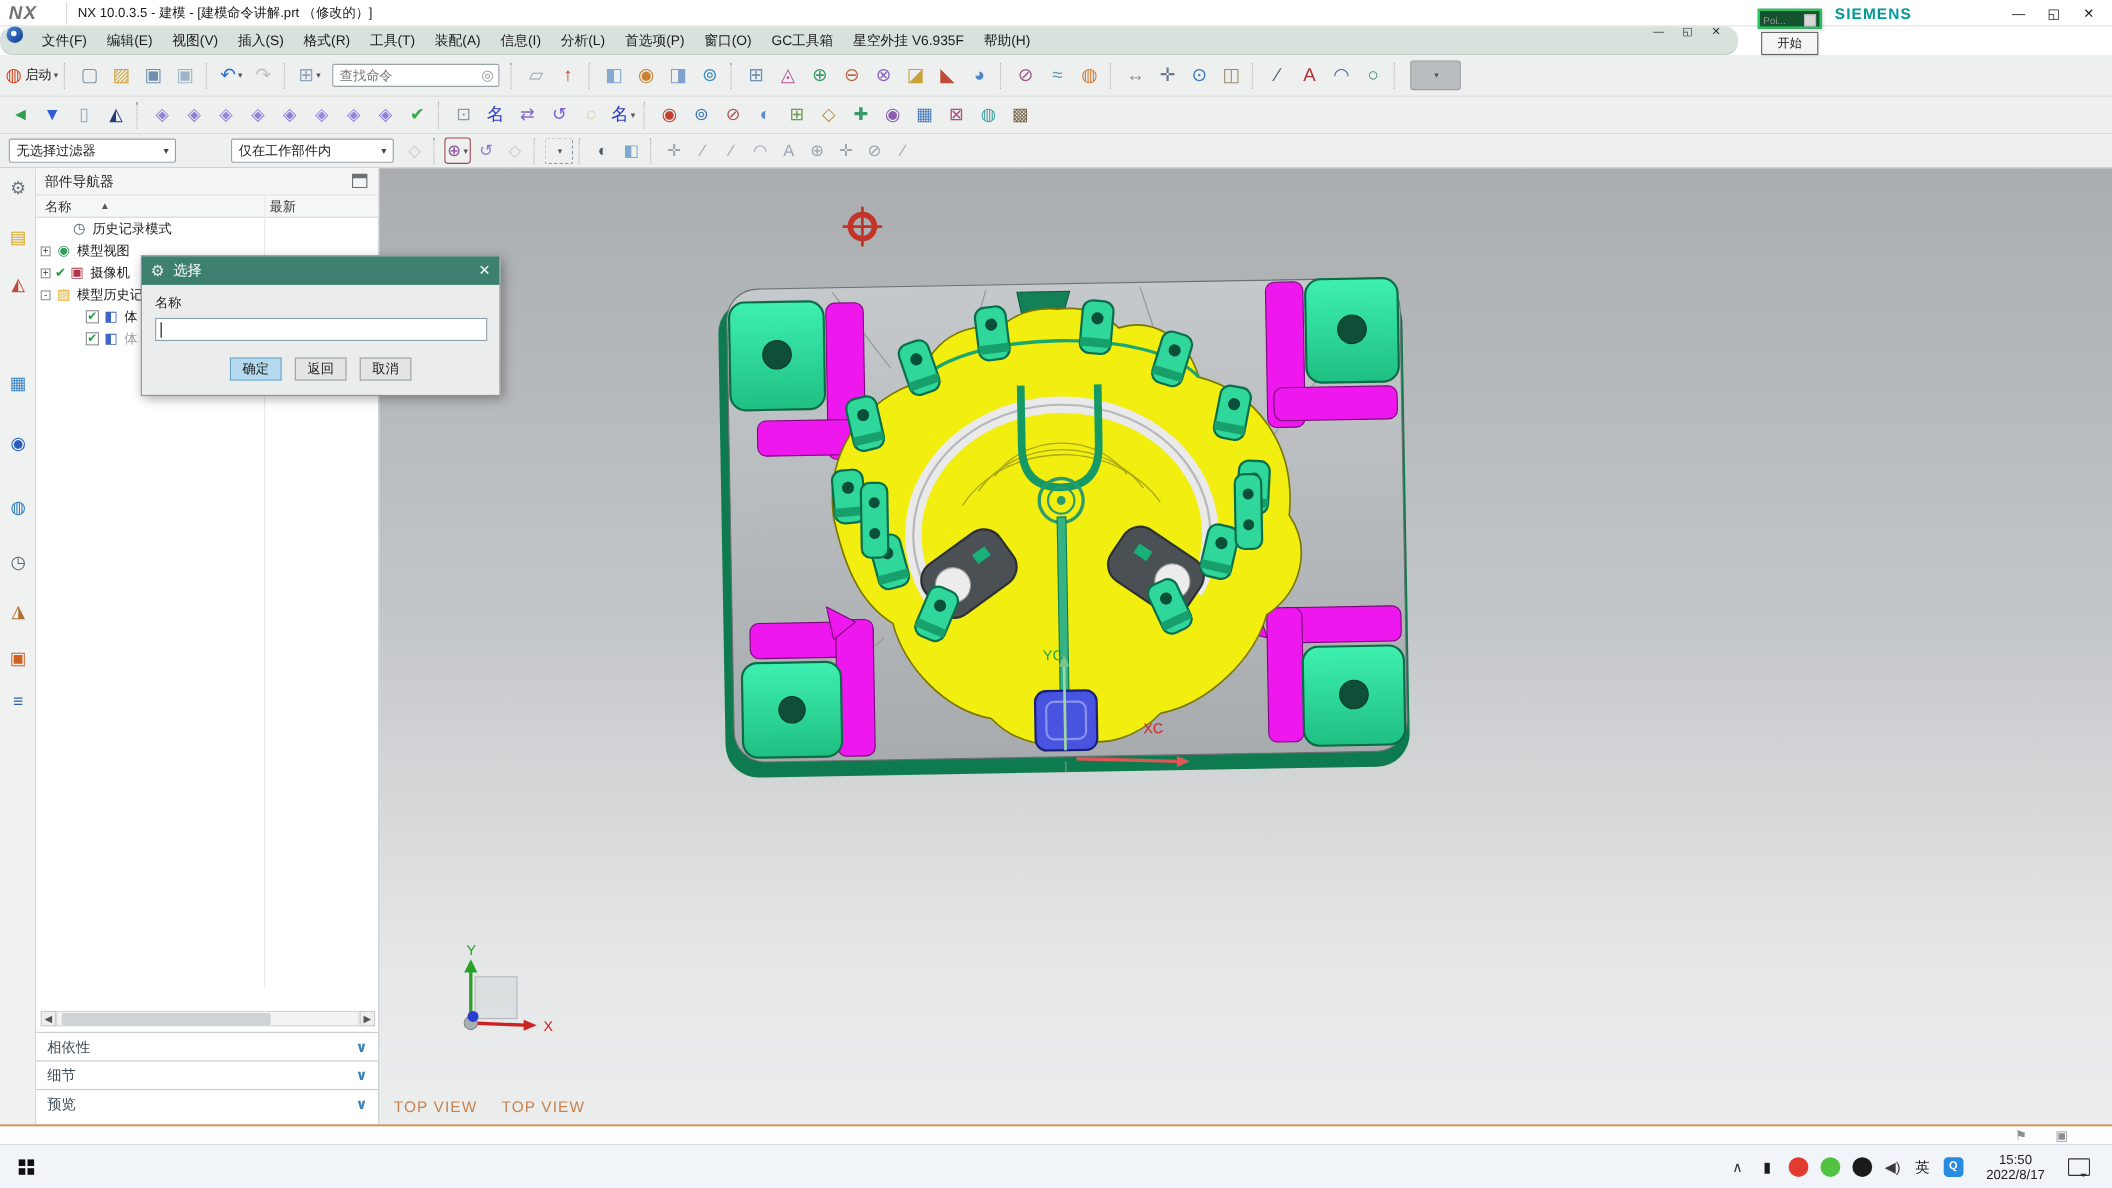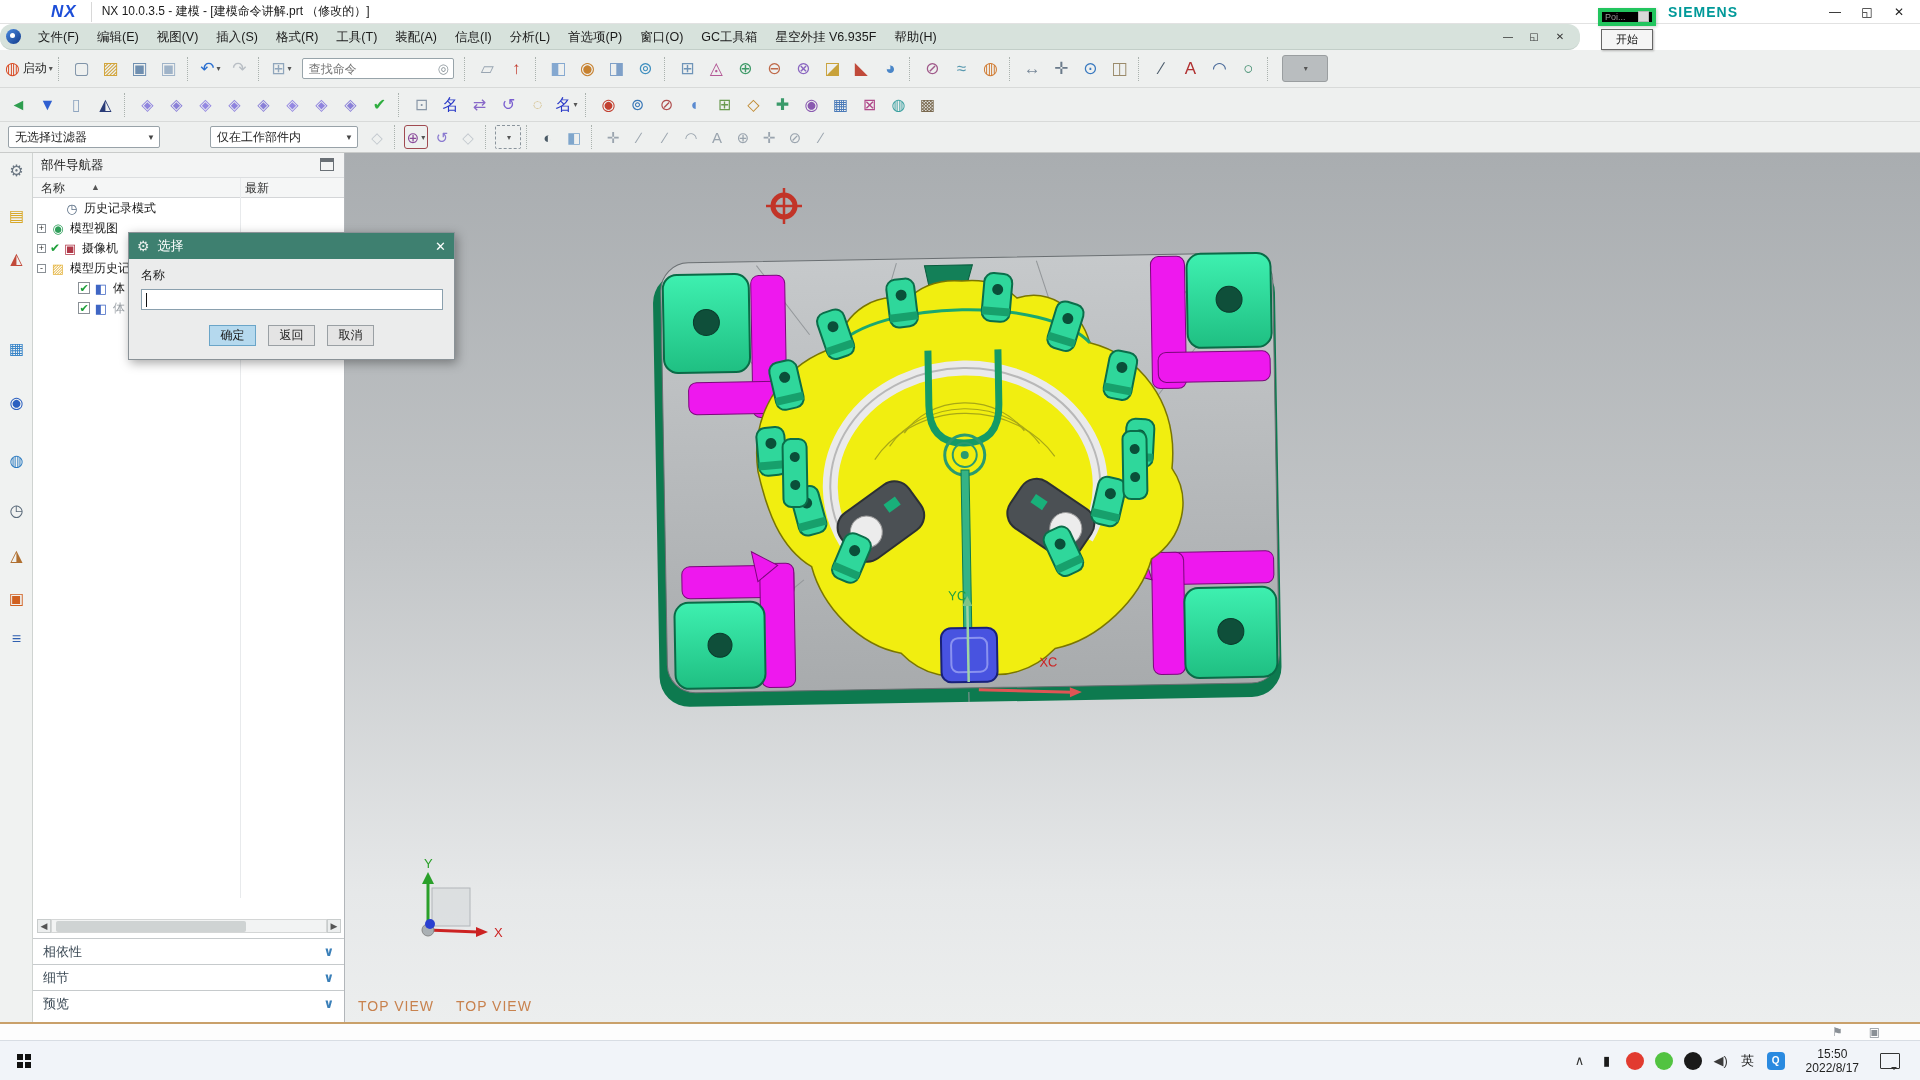--- a/index.html
+++ b/index.html
@@ -1,29 +1,29 @@
 <!DOCTYPE html>
 <html><head>
 <meta charset="utf-8">
 <style>
   html,body{margin:0;padding:0;background:#666;}
   *{box-sizing:border-box;font-family:"Liberation Sans","DejaVu Sans",sans-serif;}
   #app{position:relative;width:1920px;height:1080px;background:#fff;overflow:hidden;}
 
   
   .titlebar{position:absolute;left:0;top:0;width:1920px;height:24px;background:#ffffff;display:flex;align-items:center;border-bottom:1px solid #e2e2e2;}
-  .nxlogo{font-size:17px;font-weight:700;color:#1d4ed8;font-style:italic;padding:0 14px 0 8px;border-right:1px solid #d8d8d8;letter-spacing:1px;margin-left:43px;}
+  .nxlogo{font-size:17px;font-weight:700;color:#737373;font-style:italic;padding:0 26px 0 8px;border-right:1px solid #d8d8d8;letter-spacing:1px;}
   .wintitle{font-size:12px;color:#1a1a1a;padding-left:10px;flex:0 0 auto;}
   .tbspacer{flex:1;}
   .brand{color:#009999;font-weight:700;font-size:14px;letter-spacing:1px;margin-right:90px;}
   .wbtns{display:flex;gap:18px;margin-right:14px;}
   .wbtn{font-size:12px;color:#222;width:14px;text-align:center;cursor:default;}
 
   
-  .menubar{position:absolute;left:0;top:24px;width:1580px;height:26px;background:#d7e2dc;display:flex;align-items:center;border-bottom:1px solid #c2cec8;border-radius:12px;}
+  .menubar{position:absolute;left:0;top:24px;width:1580px;height:26px;background:#d7e2dc;display:flex;align-items:flex-start;border-bottom:1px solid #c2cec8;border-radius:12px;}
   .appico{width:15px;height:15px;border-radius:50%;background:linear-gradient(135deg,#4a8ae0,#123a8a);margin:0 8px 0 6px;position:relative;}
   .appico::after{content:"";position:absolute;left:4px;top:4px;width:5px;height:5px;border-radius:50%;background:#fff;}
   .menuitem{font-size:12.5px;color:#1a1a1a;padding:0 9px;height:26px;line-height:26px;cursor:default;}
   .wbtns2{display:flex;gap:14px;margin-right:14px;}
   .wbtn2{font-size:10px;color:#333;width:12px;text-align:center;}
 
   
   .tbrow{position:absolute;left:0;width:1920px;background:#eef0ef;display:flex;align-items:center;border-bottom:1px solid #d8dad9;padding-left:4px;}
   #tb1{top:50px;height:38px;}
   #tb2{top:88px;height:34px;}
@@ -93,21 +93,21 @@
   .dlghdr .x{margin-left:auto;font-size:13px;color:#fff;cursor:default;}
   .dlglabel{position:absolute;left:12px;top:34px;font-size:12px;color:#222;}
   .dlginput{position:absolute;left:12px;top:56px;width:302px;height:21px;background:#fff;border:1px solid #8aa0ae;}
   .dlginput .caret{position:absolute;left:4px;top:3px;width:1px;height:14px;background:#111;}
   .dlgbtns{position:absolute;left:0;top:92px;width:100%;display:flex;justify-content:center;gap:12px;}
   .dbtn{width:47px;height:21px;font-size:12px;color:#1a1a1a;background:#e4e4e4;border:1px solid #9aa0a4;display:flex;align-items:center;justify-content:center;cursor:default;}
   .dbtn.primary{background:#b5d9ee;border-color:#6aa5c8;}
 
   
   .poi{position:absolute;left:1598px;top:8px;width:58px;z-index:50;}
-  .poihdr{height:18px;background:#000000;border:4px solid #22c55e;display:flex;align-items:flex-end;padding:0 3px;box-shadow:1px 1px 3px rgba(0,0,0,.2);}
+  .poihdr{height:18px;background:#14532d;border:2px solid #22c55e;display:flex;align-items:flex-end;padding:0 3px;box-shadow:1px 1px 3px rgba(0,0,0,.2);}
   .poihdr .pt{font-size:9px;color:#9a9a9a;flex:1;}
   .poihdr .pb{width:11px;height:11px;background:#d8d8d8;border:1px solid #b8b8b8;}
   .poibtn{margin:3px 3px 0 3px;height:21px;background:#f5f5f5;border:1px solid #666;box-shadow:1px 1px 2px rgba(0,0,0,.25);font-size:11px;color:#111;display:flex;align-items:center;justify-content:center;cursor:default;}
 
   
   .statusbar{position:absolute;left:0;top:1022px;width:1920px;height:18px;background:#fdfdfd;border-top:2px solid #c9a06a;display:flex;align-items:center;}
   .statustext{font-size:12px;font-weight:700;color:#111;padding-left:6px;margin-top:28px;}
   .statico{margin-left:14px;font-size:12px;color:#8a9096;}
   .statright{margin-left:auto;margin-right:40px;display:flex;gap:12px;}
 

